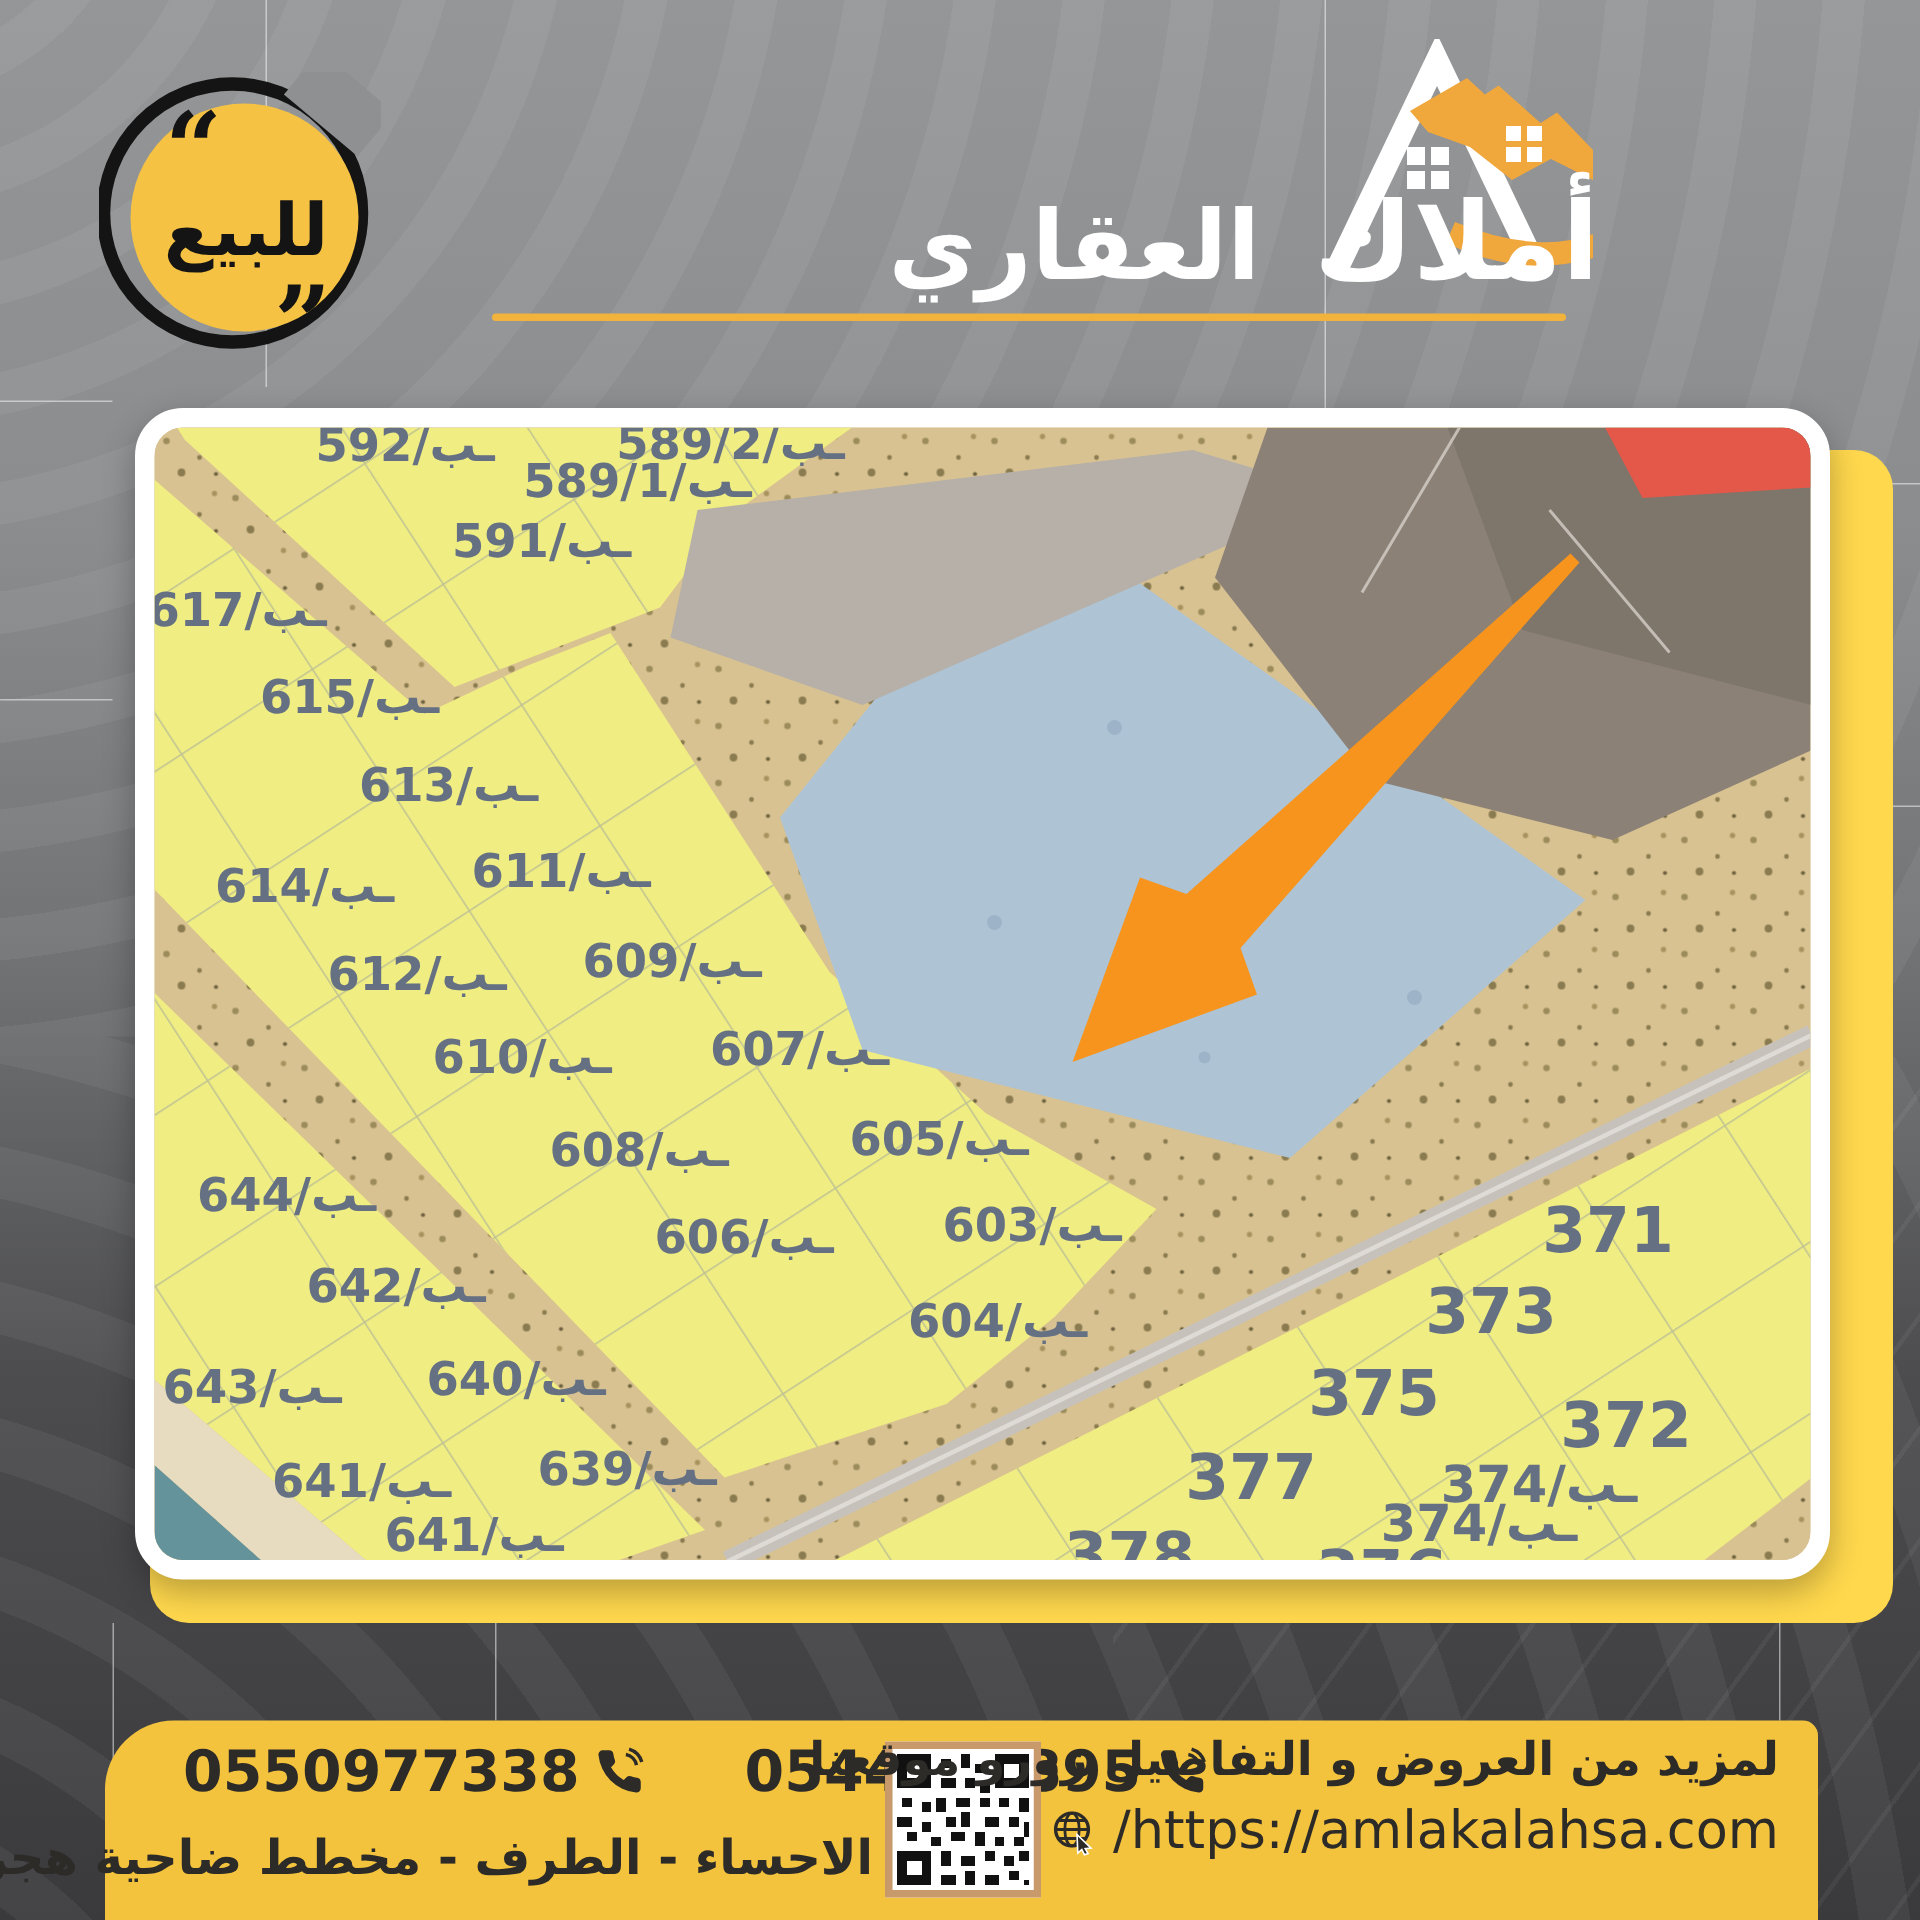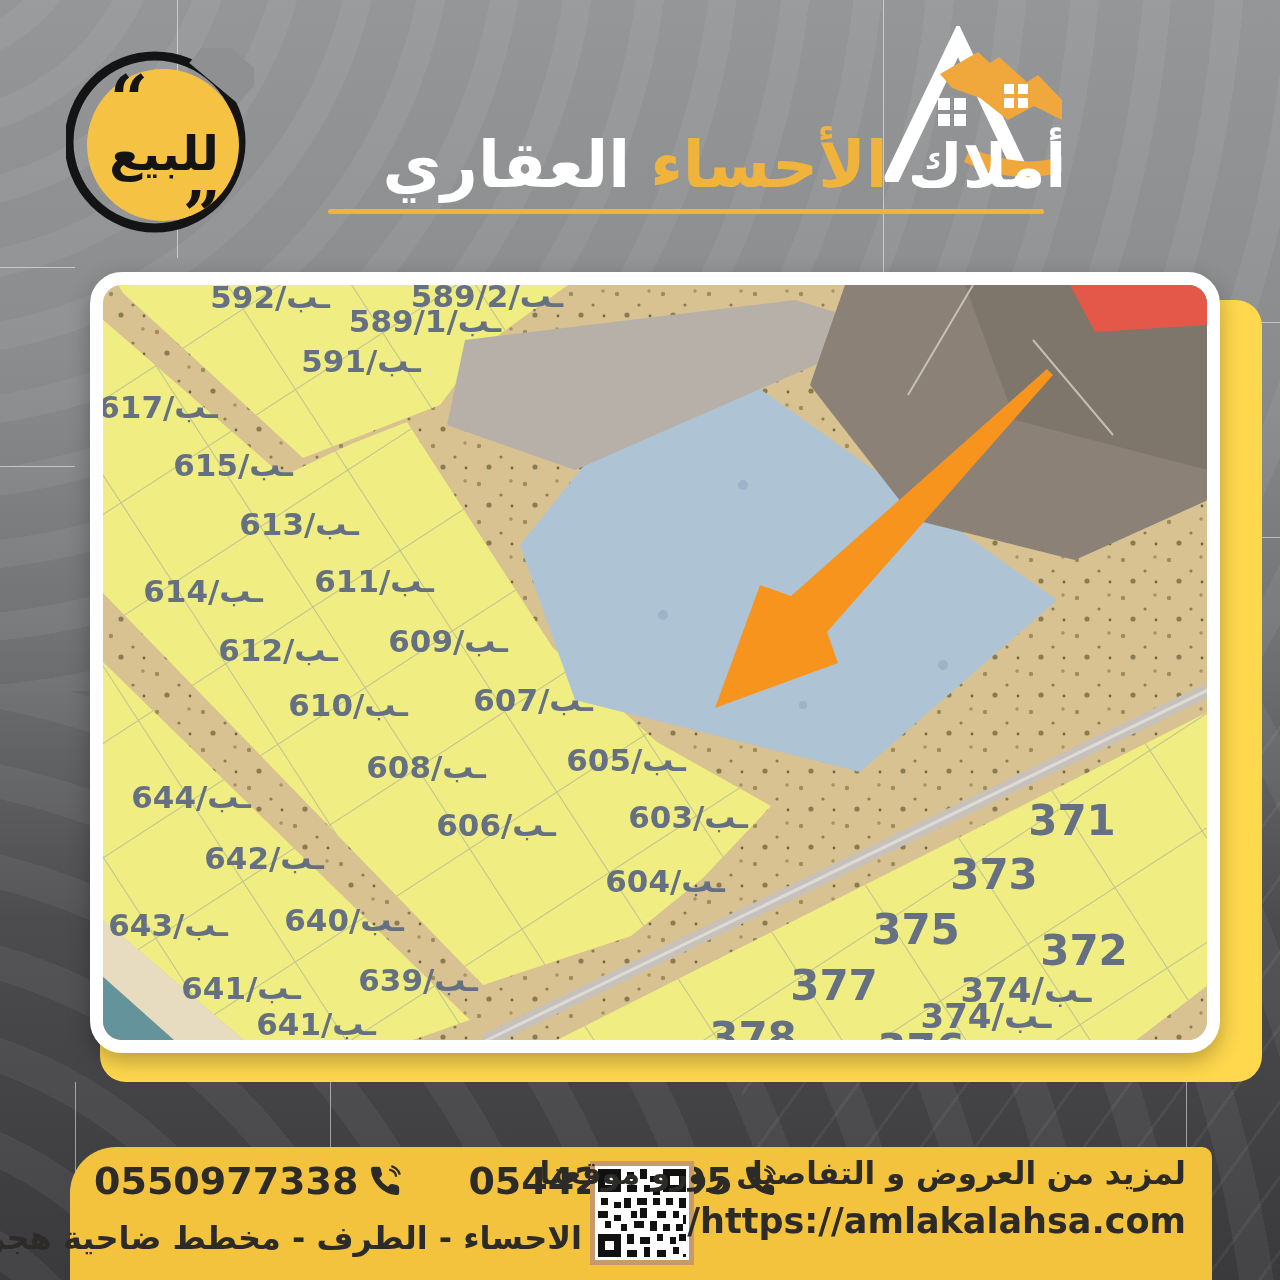--- a/index.html
+++ b/index.html
@@ -18,51 +18,51 @@
   .tl{position:absolute;background:rgba(255,255,255,.5);}
 
   
   .badge{position:absolute;left:66px;top:48px;width:188px;height:188px;}
   .badge svg{width:100%;height:100%;}
 
   
   .logo{position:absolute;left:300px;top:26px;width:770px;height:232px;}
   .house-icon{position:absolute;right:6px;top:0;width:272px;height:156px;}
   .brand-row{position:absolute;right:4px;bottom:56px;display:flex;direction:rtl;align-items:baseline;gap:20px;white-space:nowrap;}
-  .brand-amlak{font-size:60px;font-weight:800;color:#ffffff;line-height:.9;}
+  .brand-amlak{font-size:72px;font-weight:800;color:#ffffff;line-height:.9;margin-left:16px;}
   .brand-mid{font-size:64px;font-weight:800;color:#f0b43c;}
   .brand-end{font-size:64px;font-weight:800;color:#ffffff;}
   .logo-divider{position:absolute;left:28px;bottom:44px;width:716px;height:5px;background:#f2b33c;border-radius:3px;}
   .brand-english{position:absolute;left:0;bottom:0;width:100%;text-align:center;
     font-size:31px;font-weight:bold;color:#fff;letter-spacing:1.5px;white-space:nowrap;}
 
   
   .card-behind{position:absolute;left:100px;top:300px;width:1162px;height:782px;background:#ffd84d;border-radius:26px;}
 
   
   .map-frame{position:absolute;left:90px;top:272px;width:1104px;height:755px;
     border:13px solid #ffffff;border-radius:32px;overflow:hidden;background:#d9c291;
     box-shadow:0 8px 22px rgba(0,0,0,.28);}
   .map-frame svg{display:block;width:1104px;height:755px;}
   .map-frame text{font-family:"DejaVu Sans",sans-serif;}
 
   
   .footer-panel{position:absolute;left:70px;top:1147px;width:1142px;height:133px;
     background:#f4c33e;border-radius:46px 10px 0 0;color:#2d2b28;}
-  .phones-row{position:absolute;left:24px;top:12px;display:flex;direction:ltr;align-items:center;gap:66px;
+  .phones-row{position:absolute;left:52px;top:12px;display:flex;direction:ltr;align-items:center;gap:66px;
     font-size:38px;font-weight:800;white-space:nowrap;}
   .phone-item{display:flex;align-items:center;gap:10px;}
   .loc-row{position:absolute;left:36px;top:72px;width:486px;display:flex;direction:rtl;align-items:center;gap:10px;
     font-size:32px;font-weight:800;white-space:nowrap;}
   .qr-box{position:absolute;left:520px;top:14px;width:94px;height:94px;background:#fff;border:5px solid #c8996b;}
   .qr-box svg{display:block;width:94px;height:94px;}
   .cta-block{position:absolute;right:26px;top:8px;width:486px;text-align:center;}
   .cta-text{direction:rtl;font-size:31px;font-weight:800;white-space:nowrap;}
   .web-row{display:flex;direction:ltr;justify-content:flex-end;align-items:center;gap:10px;margin-top:10px;
-    font-size:35px;font-weight:700;white-space:nowrap;}
+    font-size:35px;font-weight:400;white-space:nowrap;}
 </style>
 </head>
 <body>
 
 <div class="poster">
 
   <div class="arcs-top"></div>
   <div class="arcs-bottom"></div>
   <div class="stripes-br"></div>
 
@@ -96,21 +96,20 @@
       <rect x="146" y="88" width="12" height="12" fill="#fff"></rect>
         <rect x="162" y="88" width="12" height="12" fill="#fff"></rect>
       <rect x="212" y="58" width="10" height="10" fill="#fff"></rect>
         <rect x="226" y="58" width="10" height="10" fill="#fff"></rect>
       <rect x="212" y="72" width="10" height="10" fill="#fff"></rect>
         <rect x="226" y="72" width="10" height="10" fill="#fff"></rect>
       <path d="M178 122 Q232 144 270 130 L270 146 Q222 160 172 136 Z" fill="#f0a73c"></path>
     </svg>
     <div class="brand-row">
       <span class="brand-amlak">أملاك</span>
-      <span class="brand-mid">الأحساء</span>
       <span class="brand-end">العقاري</span>
     </div>
     <div class="logo-divider"></div>
   </div>
 
   <div class="card-behind"></div>
 
   <div class="map-frame">
     <svg viewBox="0 0 1104 755">
       <defs>

